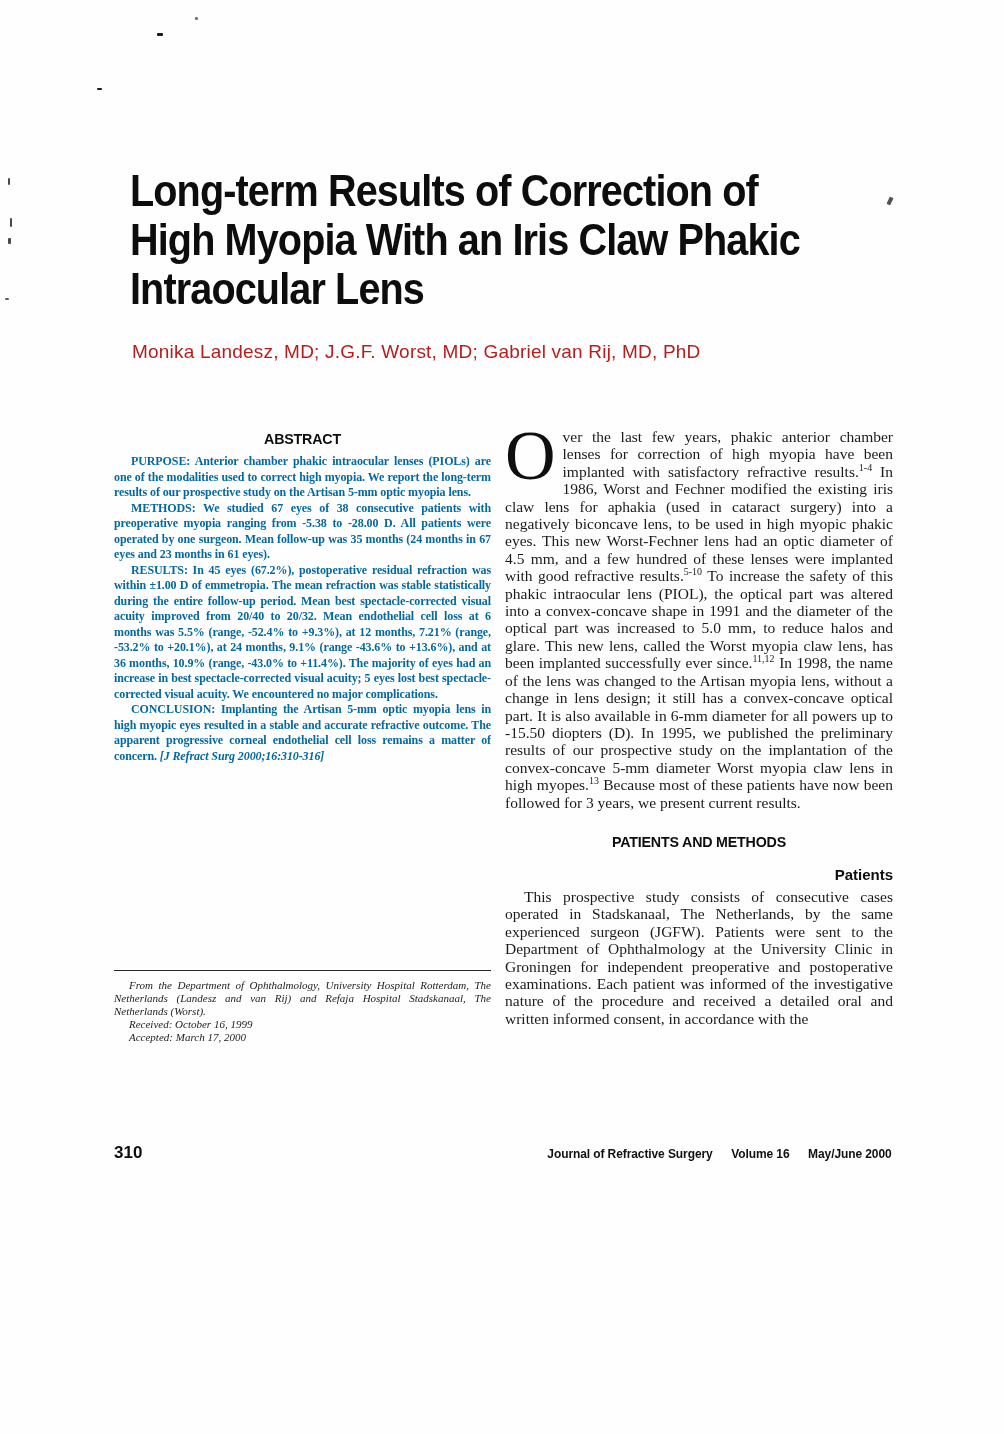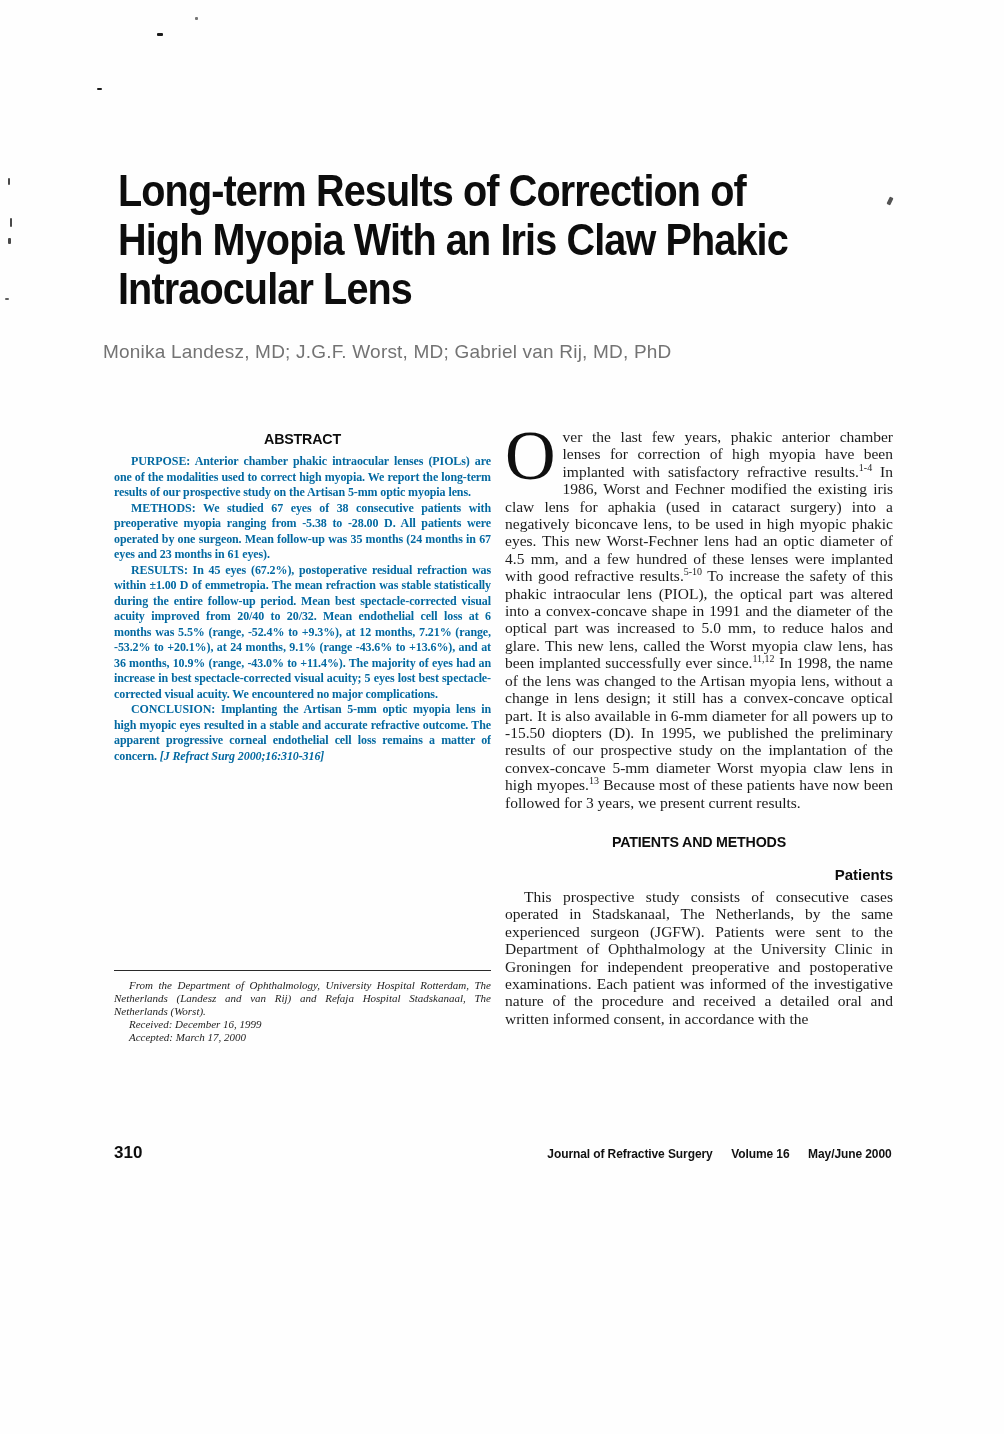--- a/index.html
+++ b/index.html
@@ -13,43 +13,43 @@
     height: 1434px;
     background: #fefefe;
     overflow: hidden;
     font-family: "Liberation Serif", "DejaVu Serif", serif;
     color: #161616;
   }
 
   
   .title-block {
     position: absolute;
-    left: 118px;
+    left: 130px;
     top: 166px;
     width: 780px;
   }
   .title-line {
     font-family: "Liberation Sans", "DejaVu Sans", sans-serif;
     font-weight: 700;
     font-size: 45px;
     line-height: 49px;
     letter-spacing: -1px;
     transform: scaleX(0.88);
     transform-origin: left center;
     white-space: nowrap;
     color: #0d0d0d;
   }
   .authors {
     position: absolute;
-    left: 103px;
+    left: 132px;
     top: 341px;
     font-family: "Liberation Sans", "DejaVu Sans", sans-serif;
     font-size: 19px;
     letter-spacing: 0.2px;
-    color: #737373;
+    color: #b91c1c;
   }
 
   
   .col-left {
     position: absolute;
     left: 114px;
     top: 430px;
     width: 377px;
     height: 545px;
     overflow: hidden;
@@ -217,21 +217,21 @@
 
   <div class="col-right">
     <p class="body-text"><span class="dropcap">O</span><span>ver the last few years, phakic anterior chamber lenses for correction of high myopia have been implanted with satisfactory refractive results.<sup>1-4</sup> In 1986, Worst and Fechner modified the existing iris claw lens for aphakia (used in cataract surgery) into a negatively biconcave lens, to be used in high myopic phakic eyes. This new Worst-Fechner lens had an optic diameter of 4.5 mm, and a few hundred of these lenses were implanted with good refractive results.<sup>5-10</sup> To increase the safety of this phakic intraocular lens (PIOL), the optical part was altered into a convex-concave shape in 1991 and the diameter of the optical part was increased to 5.0 mm, to reduce halos and glare. This new lens, called the Worst myopia claw lens, has been implanted successfully ever since.<sup>11,12</sup> In 1998, the name of the lens was changed to the Artisan myopia lens, without a change in lens design; it still has a convex-concave optical part. It is also available in 6-mm diameter for all powers up to -15.50 diopters (D). In 1995, we published the preliminary results of our prospective study on the implantation of the convex-concave 5-mm diameter Worst myopia claw lens in high myopes.<sup>13</sup> Because most of these patients have now been followed for 3 years, we present current results.</span></p>
     <h2 class="section-heading pm-heading">PATIENTS AND METHODS</h2>
     <h3 class="subheading">Patients</h3>
     <p class="body-text indent-para">This prospective study consists of consecutive cases operated in Stadskanaal, The Netherlands, by the same experienced surgeon (JGFW). Patients were sent to the Department of Ophthalmology at the University Clinic in Groningen for independent preoperative and postoperative examinations. Each patient was informed of the investigative nature of the procedure and received a detailed oral and written informed consent, in accordance with the</p>
   </div>
 
   <div class="footnotes">
     <p>From the Department of Ophthalmology, University Hospital Rotterdam, The Netherlands (Landesz and van Rij) and Refaja Hospital Stadskanaal, The Netherlands (Worst).</p>
-    <p class="dateline">Received: December 16, 1999</p>
+    <p class="dateline">Received: October 16, 1999</p>
     <p class="dateline">Accepted: March 17, 2000</p>
   </div>
 
   <div class="page-number">310</div>
   <div class="footer-right">
     <span>Journal of Refractive Surgery</span>
     <span>Volume 16</span>
     <span>May/June 2000</span>
   </div>
 

